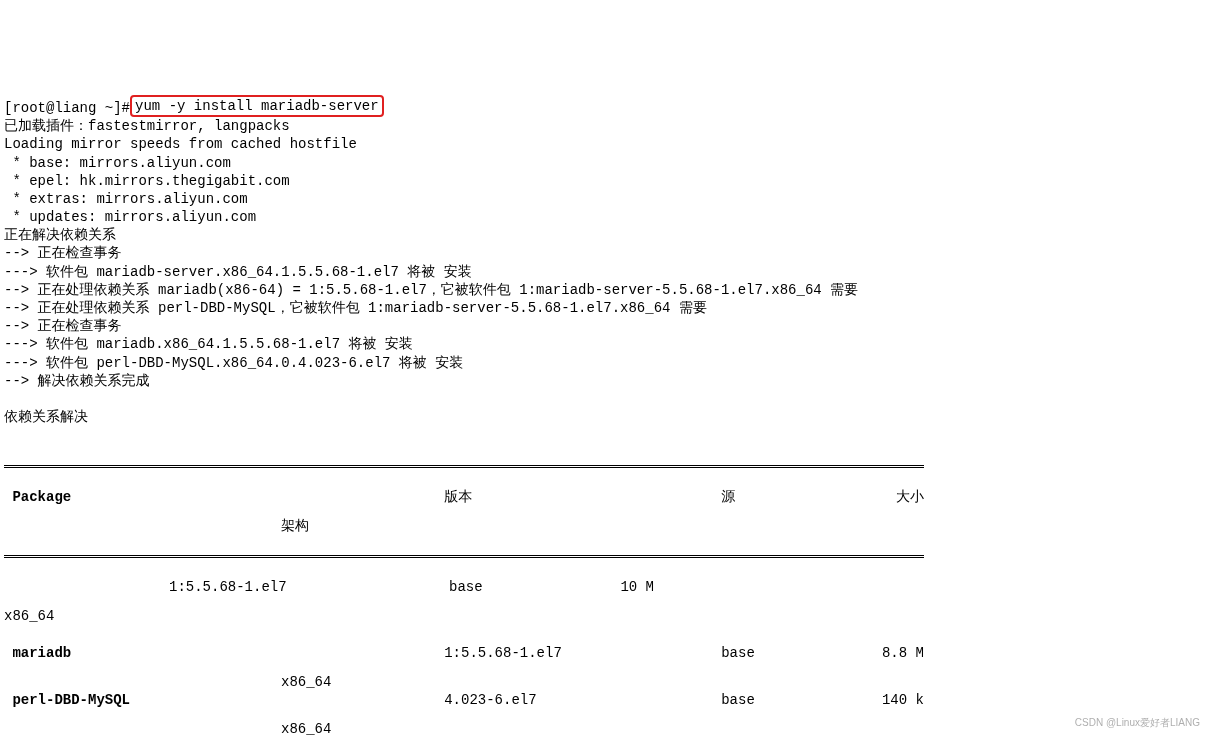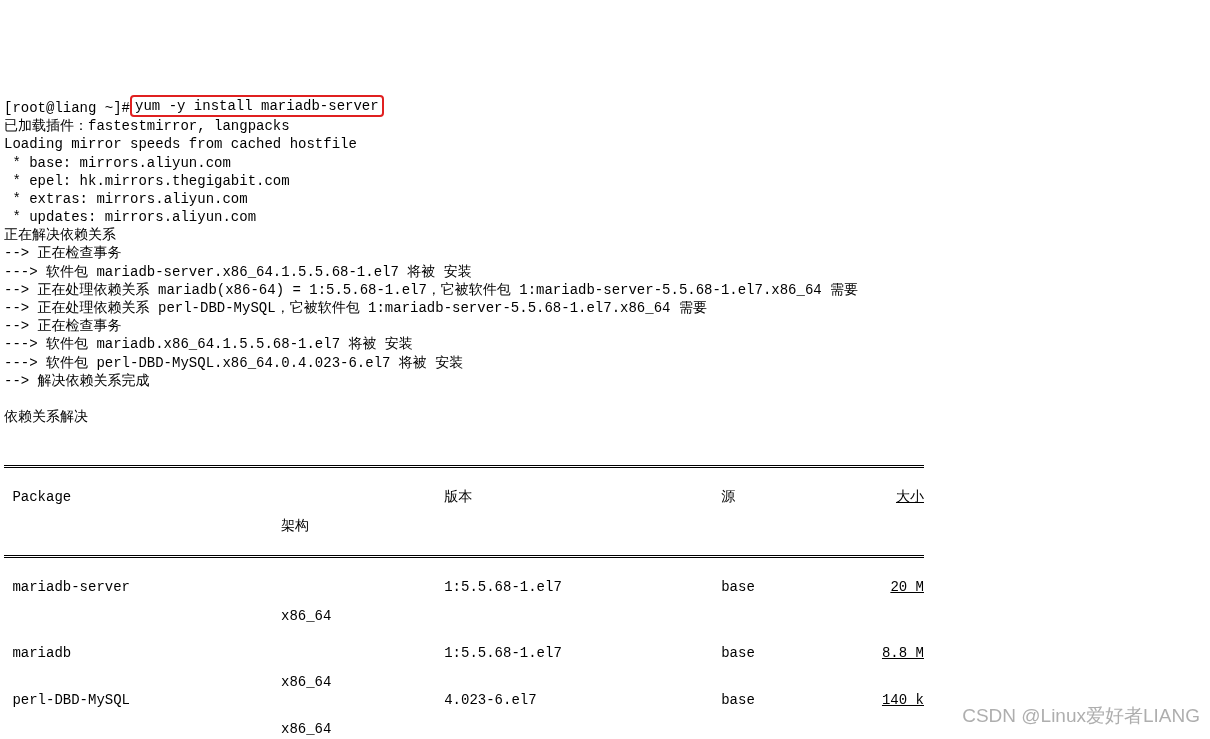--- a/index.html
+++ b/index.html
@@ -25,46 +25,46 @@
     .hr-double {
       border: none;
       border-top: 3px double #000;
       margin: 2px 0;
       width: 920px;
     }
     .row {
       display: flex;
       width: 920px;
     }
-    .col-pkg { width: 280px; }
+    .col-pkg { width: 280px; font-weight: bold; }
     .col-arch { width: 165px; margin-top: 29px; }
     .col-ver { width: 280px; }
     .col-repo { width: 150px; }
-    .col-size { width: 55px; text-align: right; text-decoration: underline; }
+    .col-size { width: 55px; text-align: right; }
     .watermark {
       position: fixed;
       right: 10px;
       bottom: 10px;
       color: rgba(120,120,120,0.6);
       font-family: sans-serif;
-      font-size: 19px;
+      font-size: 10px;
     }
   </style>
 </head>
 <body>
 
 
 
 <div>
 <span class="prompt-line"><span>[root@liang ~]#</span> <span class="command-box">yum -y install mariadb-server</span></span>
 <div id="header-block"><div>已加载插件：fastestmirror, langpacks</div><div>Loading mirror speeds from cached hostfile</div><div> * base: mirrors.aliyun.com</div><div> * epel: hk.mirrors.thegigabit.com</div><div> * extras: mirrors.aliyun.com</div><div> * updates: mirrors.aliyun.com</div><div>正在解决依赖关系</div><div>--&gt; 正在检查事务</div><div>---&gt; 软件包 mariadb-server.x86_64.1.5.5.68-1.el7 将被 安装</div><div>--&gt; 正在处理依赖关系 mariadb(x86-64) = 1:5.5.68-1.el7，它被软件包 1:mariadb-server-5.5.68-1.el7.x86_64 需要</div><div>--&gt; 正在处理依赖关系 perl-DBD-MySQL，它被软件包 1:mariadb-server-5.5.68-1.el7.x86_64 需要</div><div>--&gt; 正在检查事务</div><div>---&gt; 软件包 mariadb.x86_64.1.5.5.68-1.el7 将被 安装</div><div>---&gt; 软件包 perl-DBD-MySQL.x86_64.0.4.023-6.el7 将被 安装</div><div>--&gt; 解决依赖关系完成</div><div> </div><div>依赖关系解决</div><div> </div></div>
 <hr class="hr-double">
 <div class="row"><span class="col-pkg"> Package</span><span class="col-arch">架构</span><span class="col-ver">版本</span><span class="col-repo">源</span><span class="col-size">大小</span></div>
 <hr class="hr-double">
-<div id="rows-install"><div class="row"><span class="col-pkg"> mariadb-server</span><span class="col-arch">x86_64</span><span class="col-ver">1:5.5.68-1.el7</span><span class="col-repo">base</span><span class="col-size">20 M</span></div></div>
+<div id="rows-install"><div class="row"><span class="col-arch">x86_64</span><span class="col-ver">1:5.5.68-1.el7</span><span class="col-repo">base</span><span class="col-size">10 M</span></div></div>
 <div id="rows-deps"><div class="row"><span class="col-pkg"> mariadb</span><span class="col-arch">x86_64</span><span class="col-ver">1:5.5.68-1.el7</span><span class="col-repo">base</span><span class="col-size">8.8 M</span></div><div class="row"><span class="col-pkg"> perl-DBD-MySQL</span><span class="col-arch">x86_64</span><span class="col-ver">4.023-6.el7</span><span class="col-repo">base</span><span class="col-size">140 k</span></div></div>
 <div> </div>
 
 
 
 
 
 
 
 </div>

